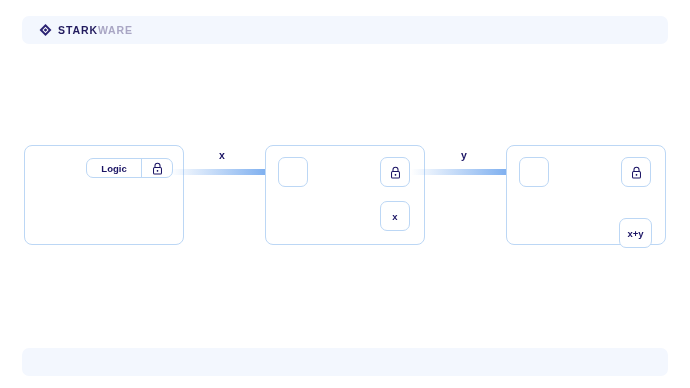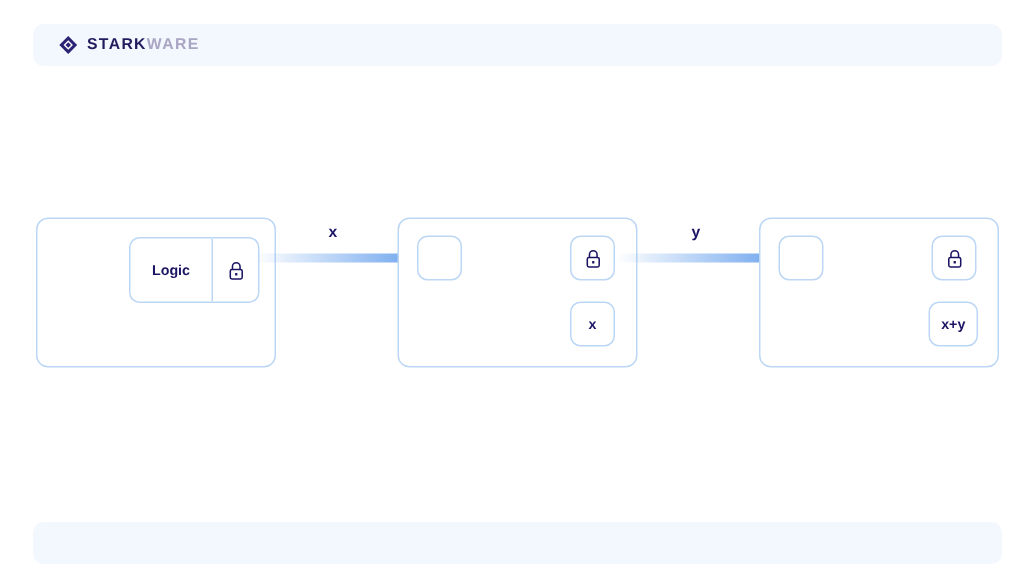--- a/index.html
+++ b/index.html
@@ -90,21 +90,21 @@
   
   .pill {
     position: absolute;
     display: flex;
     align-items: stretch;
     border: 1px solid #bcd7f5;
     border-radius: 7px;
     background: #ffffff;
     box-sizing: border-box;
     overflow: hidden;
-    height: 44px;
+    height: 20px;
   }
   .pill-label,
   .pill-value {
     display: flex;
     align-items: center;
     justify-content: center;
     font-size: 9.5px;
     font-weight: bold;
     color: #1b1464;
     box-sizing: border-box;
@@ -138,21 +138,21 @@
   }
   .chip.wide { width: 33px; }
 
   
   #chip-in-2    { left: 278px; top: 157px; }
   #chip-lock-2  { left: 380px; top: 157px; }
   #chip-x-2     { left: 380px; top: 201px; }
   
   #chip-in-3    { left: 519px; top: 157px; }
   #chip-lock-3  { left: 621px; top: 157px; }
-  #chip-xy-3    { left: 619px; top: 201px; }
+  #chip-xy-3    { left: 619px; top: 218px; }
 
   .lock-glyph { display: block; }
 
   
   .arrow {
     position: absolute;
     height: 22px;
   }
   .arrow svg { display: block; }
   #arrow-1 { left: 170px; top: 161px; width: 116px; }

